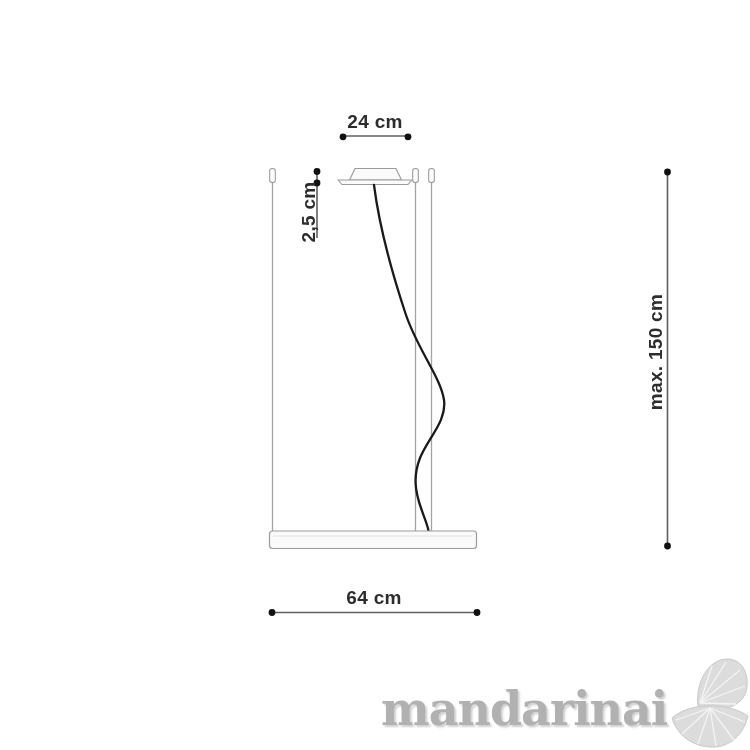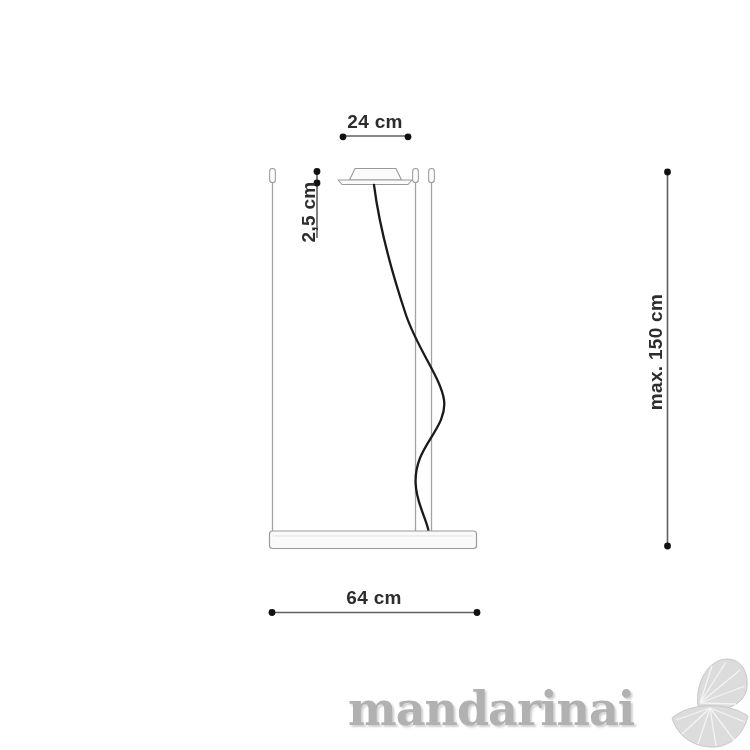--- a/index.html
+++ b/index.html
@@ -25,21 +25,21 @@
   .dim-24{left:305px;top:110px;width:140px;}
   .dim-55{left:304px;top:586px;width:140px;}
   .dim-rot{
     transform:rotate(-90deg);
     transform-origin:center center;
   }
   .dim-25{left:229px;top:200px;width:160px;height:24px;}
   .dim-150{left:576px;top:340px;width:160px;height:24px;}
   .watermark{
     position:absolute;
-    left:348px;top:686px;
+    left:381px;top:686px;
     font-family:"DejaVu Serif", serif;
     font-weight:700;
     font-size:46px;
     letter-spacing:-1px;
     color:#b1b1b1;
     text-shadow:2px 2px 2px rgba(120,120,120,0.35), -1px -1px 0 rgba(255,255,255,0.9);
     line-height:46px;
   }
   .logo{position:absolute;left:660px;top:650px;}
 </style>

